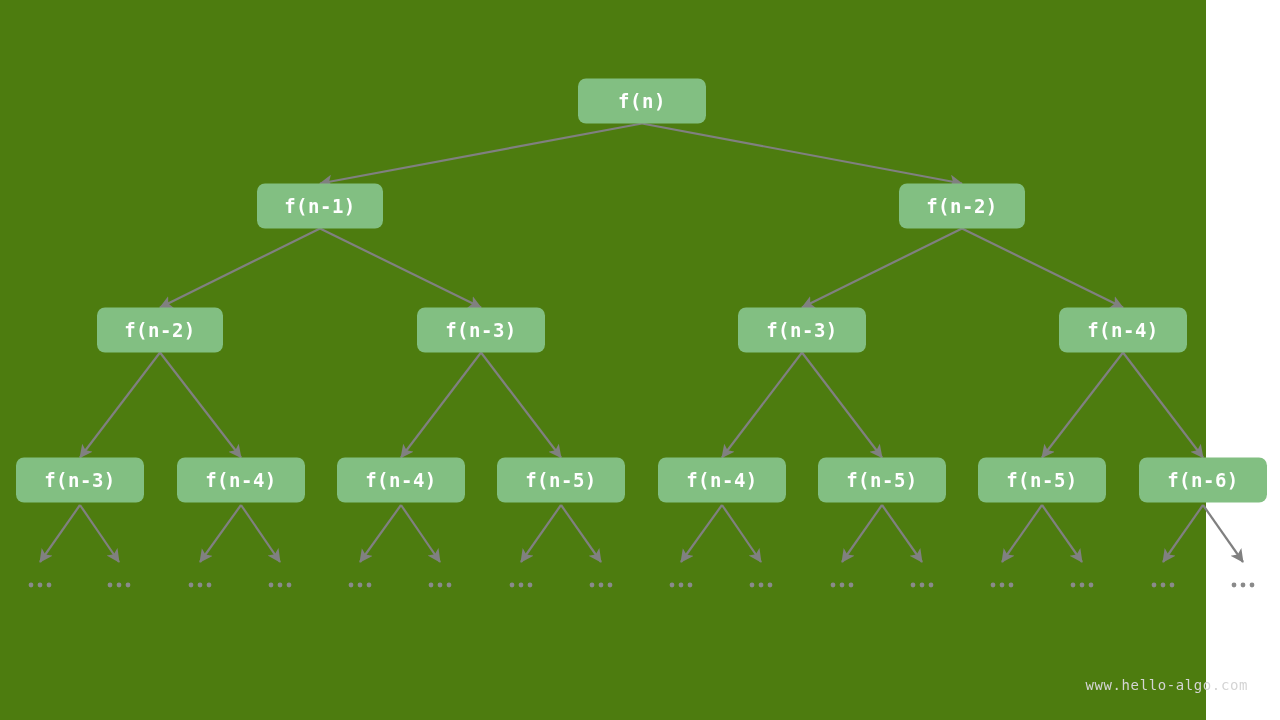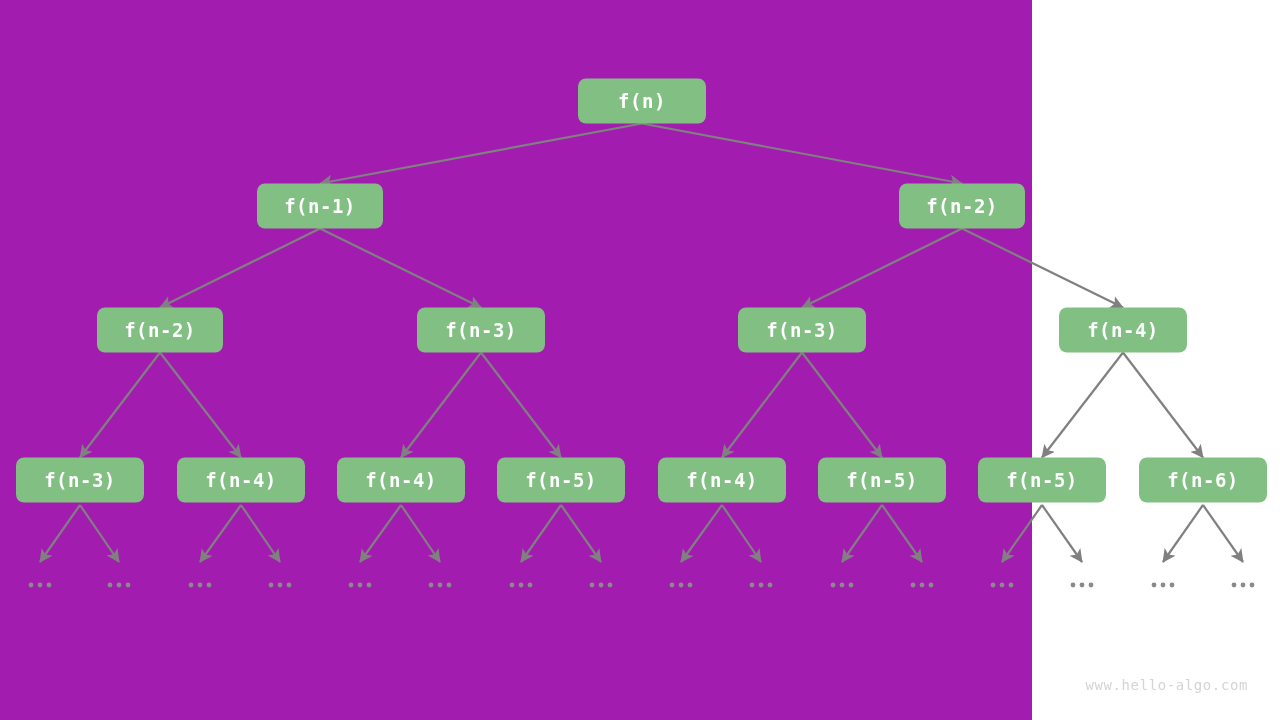--- a/index.html
+++ b/index.html
@@ -8,23 +8,23 @@
     background: #ffffff;
   }
   body {
     width: 1280px;
     height: 720px;
     overflow: hidden;
     font-family: "DejaVu Sans Mono", "Liberation Mono", monospace;
   }
   #diagram-root {
     position: relative;
-    width: 1032px;
+    width: 1206px;
     height: 720px;
-    background: #a21caf;
+    background: #4d7c0f;
   }
   svg#tree-canvas {
     position: absolute;
     left: 0;
     top: 0;
     width: 1280px;
     height: 720px;
     display: block;
   }
   .node-box {

